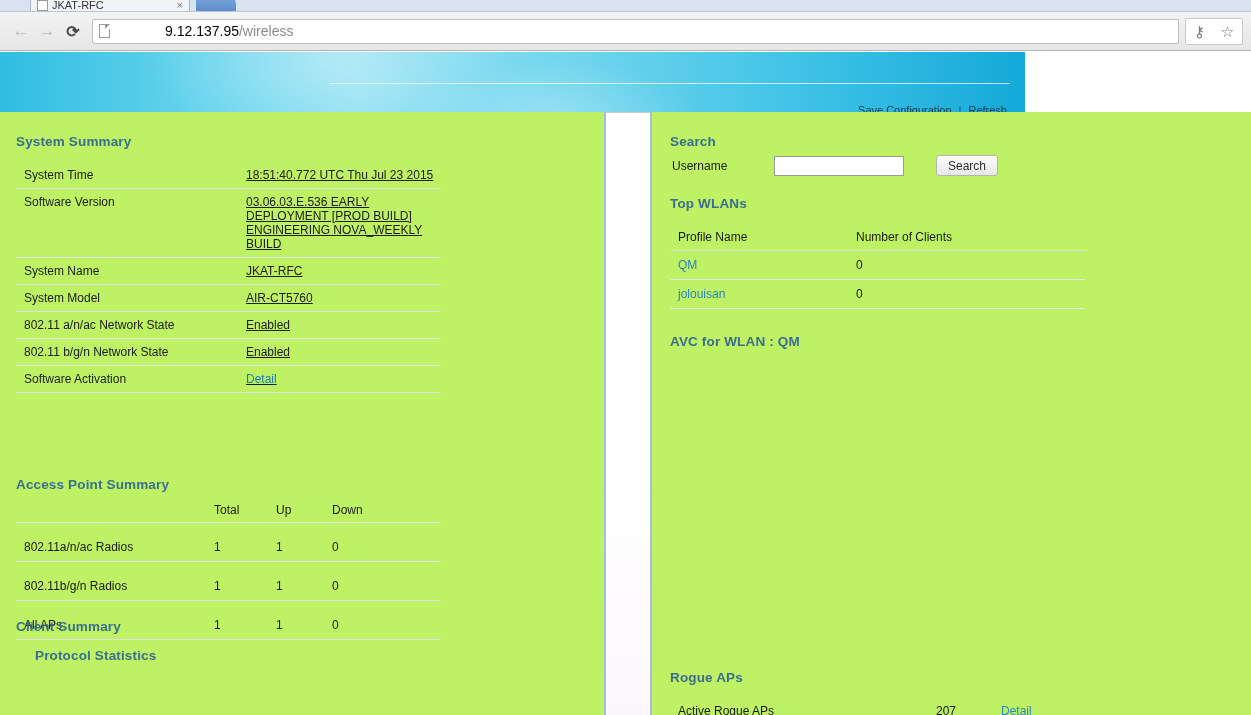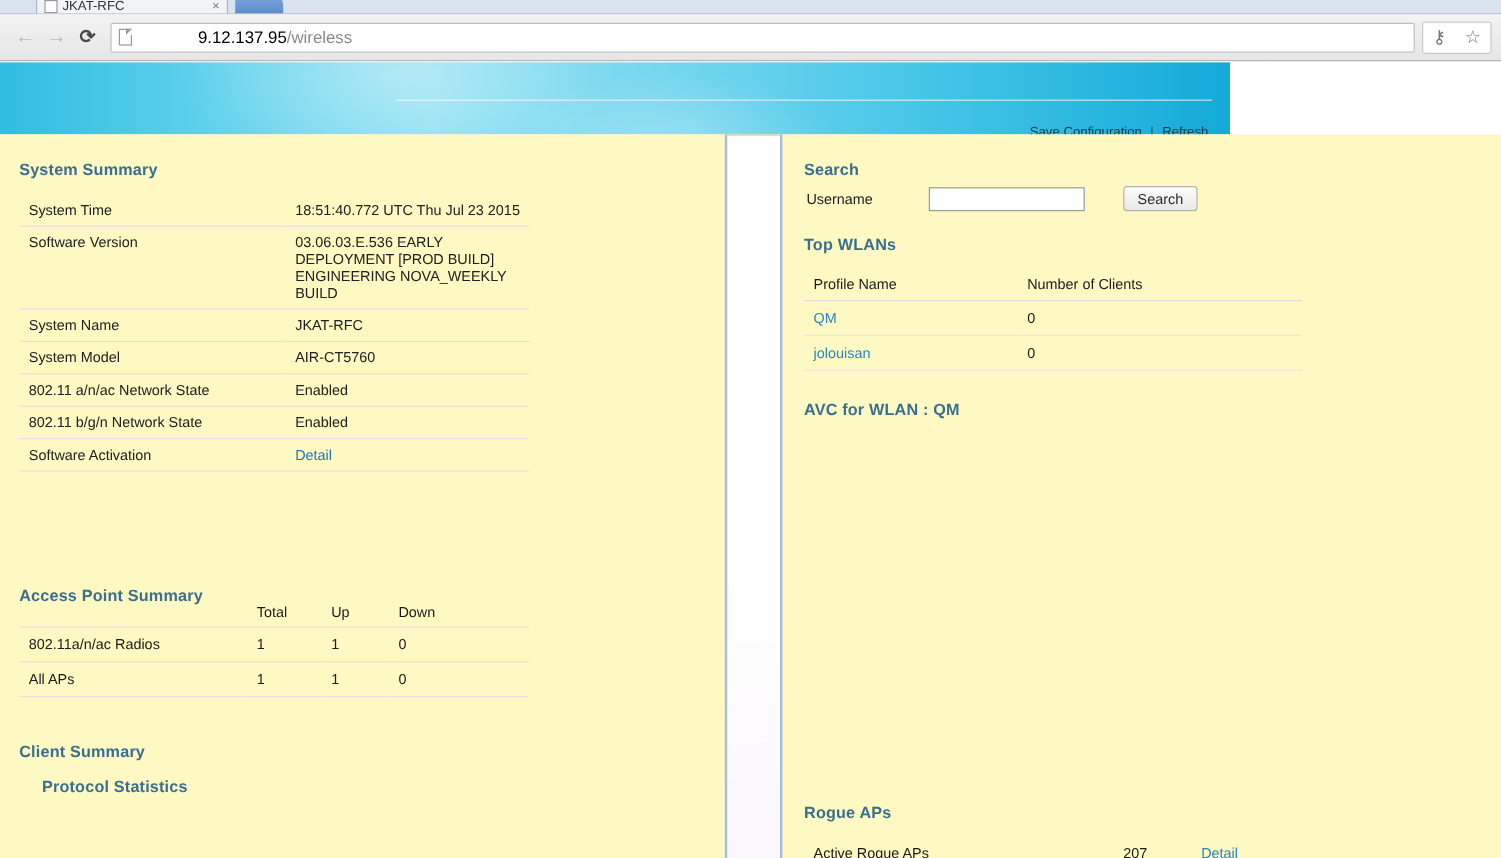--- a/index.html
+++ b/index.html
@@ -93,21 +93,21 @@
   .hdr-links {
     position: absolute; right: 18px; top: 52px;
     font-size: 11px; color: #18303d; white-space: nowrap;
   }
   .hdr-links a { color: #153544; text-decoration: none; }
   .hdr-links .sep { margin: 0 7px; color: #2c5366; }
 
   
   .content {
     position: absolute; left: 0; top: 112px; width: 1251px; height: 603px;
-    background: #fef9c3;
+    background: #bef264;
   }
   .divider-a { position: absolute; left: 604px; top: 0; width: 2px; height: 603px; background: #a3bfdb; }
   .divider-b { position: absolute; left: 650px; top: 0; width: 2px; height: 603px; background: #a3bfdb; }
   .midgap {
     position: absolute; left: 606px; top: 0; width: 44px; height: 603px;
     background: linear-gradient(to bottom, #ffffff 0%, #ffffff 62%, #fdfbfd 82%, #fbf7fb 100%);
     border-top: 1px solid #c9c9c9;
   }
 
   .col-left { position: absolute; left: 0; top: 0; width: 604px; height: 603px; }
@@ -121,31 +121,31 @@
   table.grid { border-collapse: collapse; }
   table.grid td, table.grid th { font-size: 12px; color: #1a1a1a; text-align: left; }
 
   
   .sys-table { position: absolute; left: 16px; top: 50px; width: 425px; }
   .sys-table td {
     padding: 6px 4px 6px 8px; border-bottom: 1px solid #e2e2e2;
     vertical-align: top; line-height: 14px;
   }
   .sys-table td.k { width: 222px; color: #202020; }
-  .sys-table td.v { color: #202020; }
+  .sys-table td.v { color: #202020; text-decoration: underline; }
   .sys-table td.v a { color: #1a7bb9; text-decoration: none; }
 
   
   .ap-table { position: absolute; left: 16px; top: 387px; width: 425px; }
   .ap-table th {
     padding: 4px 4px 5px 8px; font-weight: normal; color: #202020;
     border-bottom: 1px solid #e2e2e2;
   }
   .ap-table td {
-    padding: 7px 4px 7px 8px; border-bottom: 1px solid #e2e2e2; color: #202020;
+    padding: 17px 4px 7px 8px; border-bottom: 1px solid #e2e2e2; color: #202020;
   }
   .ap-table .c0 { width: 190px; }
   .ap-table .c1 { width: 62px; }
   .ap-table .c2 { width: 56px; }
 
   
   .search-row {
     position: absolute; left: 20px; top: 43px;
     display: flex; align-items: center; gap: 20px;
   }
@@ -254,34 +254,40 @@
           <td class="k">802.11 b/g/n Network State</td>
           <td class="v">Enabled</td>
         </tr>
         <tr>
           <td class="k">Software Activation</td>
           <td class="v"><a href="#">Detail</a></td>
         </tr>
       </tbody>
     </table>
 
-    <div class="section-title" style="position:absolute;left:16px;top:365px;margin-top:12px;">Access Point Summary</div>
+    <div class="section-title" style="position:absolute;left:16px;top:365px;">Access Point Summary</div>
 
     <table class="grid ap-table">
       <thead>
         <tr>
           <th class="c0"></th>
           <th class="c1">Total</th>
           <th class="c2">Up</th>
           <th>Down</th>
         </tr>
       </thead>
       <tbody>
         <tr>
           <td>802.11a/n/ac Radios</td>
+          <td>1</td>
+          <td>1</td>
+          <td>0</td>
+        </tr>
+        <tr>
+          <td>802.11b/g/n Radios</td>
           <td>1</td>
           <td>1</td>
           <td>0</td>
         </tr>
         <tr>
           <td>All APs</td>
           <td>1</td>
           <td>1</td>
           <td>0</td>
         </tr>

